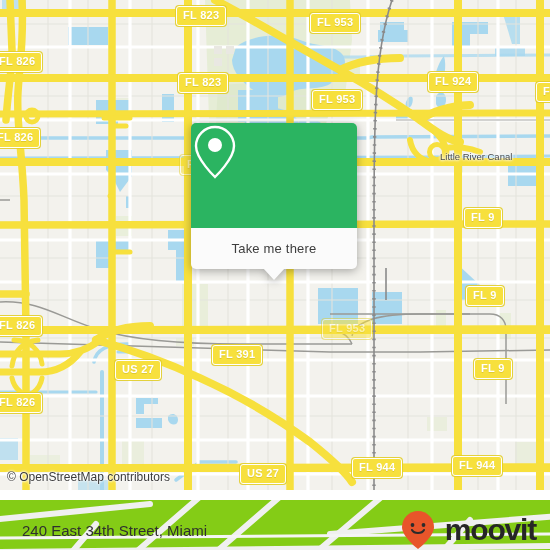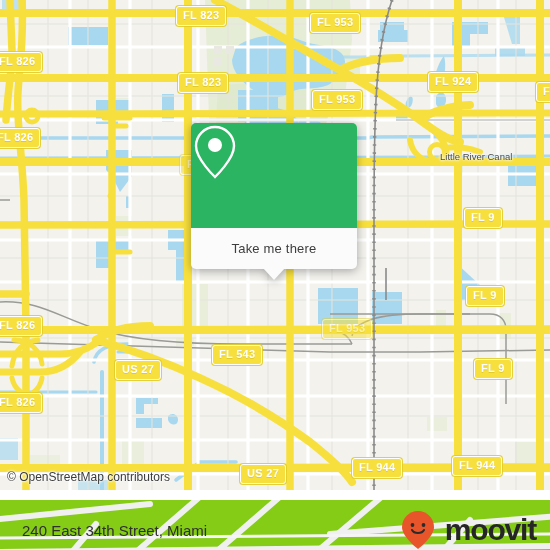--- a/index.html
+++ b/index.html
@@ -378,21 +378,21 @@
         <div class="shield" style="left: 178px; top: 73px;">FL 823</div>
         <div class="shield" style="left: 428px; top: 72px;">FL 924</div>
         <div class="shield" style="left: 312px; top: 90px;">FL 953</div>
         <div class="shield" style="left: 536px; top: 82px;">FL</div>
         <div class="shield" style="left: -10px; top: 128px;">FL 826</div>
         <div class="shield pale" style="left: 180px; top: 155px;">FL</div>
         <div class="shield" style="left: 464px; top: 208px;">FL 9</div>
         <div class="shield" style="left: 466px; top: 286px;">FL 9</div>
         <div class="shield pale" style="left: 322px; top: 319px;">FL 953</div>
         <div class="shield" style="left: -8px; top: 316px;">FL 826</div>
-        <div class="shield" style="left: 212px; top: 345px;">FL 543</div>
+        <div class="shield" style="left: 212px; top: 345px;">FL 391</div>
         <div class="shield" style="left: 115px; top: 360px;">US 27</div>
         <div class="shield" style="left: 474px; top: 359px;">FL 9</div>
         <div class="shield" style="left: -8px; top: 393px;">FL 826</div>
         <div class="shield" style="left: 240px; top: 464px;">US 27</div>
         <div class="shield" style="left: 352px; top: 458px;">FL 944</div>
         <div class="shield" style="left: 452px; top: 456px;">FL 944</div>
       </div>
     <div id="place-layer">
         <div class="canal-label" style="left: 440px; top: 151px;">Little River Canal</div>
       </div>

